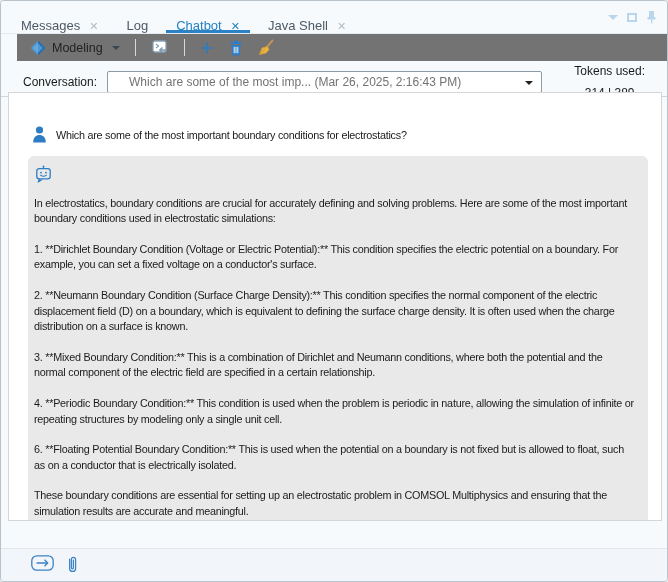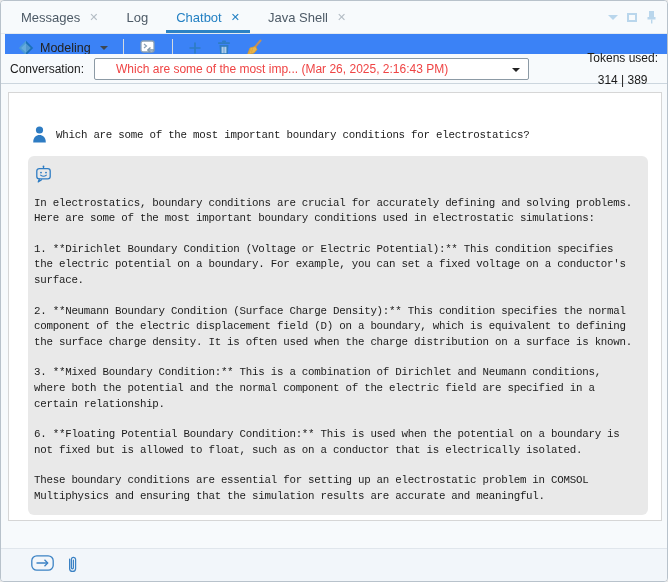--- a/index.html
+++ b/index.html
@@ -10,65 +10,65 @@
     background:#f7fafc; border:1px solid #b8c2cb; border-radius:4px;
     overflow:hidden;
   }
   
   .tabbar{
     position:absolute; top:0; left:0; right:0; height:33px;
     display:flex; align-items:stretch; padding-left:6px;
     border-bottom:1px solid #e4eaef; background:#f7fafc;
   }
   .tab{
-    position:relative; display:flex; align-items:center; gap:9px;
+    position:relative; display:flex; align-items:flex-end; gap:9px;
     padding:0 14px; font-size:13px; color:#4d5a66; cursor:default;
   }
   .tab .close{ font-size:11px; color:#b3bcc4; margin-top:1px; }
   .tab.active{ color:#2380c3; }
   .tab.active .close{ color:#2380c3; }
   .tab.active::after{
     content:""; position:absolute; left:4px; right:4px; bottom:0; height:3px;
     background:#2c82c4;
   }
   .winctrl{ margin-left:auto; display:flex; align-items:center; gap:9px; padding-right:10px; }
   .tri-down{ width:0; height:0; border-left:5px solid transparent; border-right:5px solid transparent; border-top:5px solid #b9d6ec; }
   .sq{ width:10px; height:9px; border:2px solid #b9d6ec; }
   
   .toolbar{
-    position:absolute; top:33px; left:4px; right:0; height:27px;
-    display:flex; align-items:center; gap:9px; padding-left:10px; background:#3b82f6;
+    position:absolute; top:33px; left:16px; right:0; height:27px;
+    display:flex; align-items:center; gap:9px; padding-left:10px; background:#737373;
   }
   .tool-btn{ display:flex; align-items:center; gap:6px; padding:2px 3px; }
   .tool-label{ font-size:12.5px; color:#222; }
   .caret{ width:0; height:0; border-left:4px solid transparent; border-right:4px solid transparent; border-top:4px solid #3c4753; margin-left:3px; }
   .vsep{ width:1px; height:17px; background:#d3dae0; margin:0 3px; }
   
   .convbar{
-    position:absolute; top:53px; left:0; right:0; height:30px;
-    display:flex; align-items:center; padding:0 9px;
+    position:absolute; top:66px; left:0; right:0; height:30px;
+    display:flex; align-items:center; padding:0 22px;
     border-bottom:1px solid #ccd6de; background:#f7fafc;
   }
   .convbar .lbl{ font-size:12px; color:#1a1a1a; }
   .conv-select{
     margin-left:10px; width:435px; height:22px; background:#fff;
     border:1px solid #8c9aa5; border-radius:2px;
-    display:flex; align-items:center; font-size:12px; color:#ef4444;
+    display:flex; align-items:center; font-size:12px; color:#737373;
     padding:0 8px 0 21px; position:relative;
   }
   .conv-select .selcaret{ position:absolute; right:8px; top:9px;
     width:0; height:0; border-left:4px solid transparent; border-right:4px solid transparent; border-top:4px solid #222; }
   .tokens{ margin-left:auto; display:flex; align-items:center; gap:8px; font-size:12px; color:#1a1a1a;flex-direction:column; }
   
   .chatpanel{
     position:absolute; top:91px; left:7px; width:654px; height:429px;
     background:#fff; border:1px solid #d6d6d6; overflow:hidden;
   }
   .usermsg{ display:flex; gap:9px; margin:33px 14px 12px 23px; align-items:flex-start; }
-  .chat-text{ font-size:10.8px; letter-spacing:-0.25px; line-height:15.6px; color:#1b1b1b;font-family:Liberation Mono, monospace; }
+  .chat-text{ font-size:10.8px; letter-spacing:-0.25px; line-height:15.6px; color:#1b1b1b; }
   .usermsg .chat-text{ padding-top:2px; }
   .botbubble{
     margin:2px 13px 0 19px; background:#e9e9e9; border-radius:6px;
     display:flex; gap:8px; padding:7px 12px 10px 6px; align-items:flex-start;flex-direction:column;
   }
   .bot-icon-col{ flex:0 0 19px; padding-top:2px; }
   .bot-paras p{ margin-bottom:15px; }
   .bot-paras p:last-child{ margin-bottom:0; }
   
   .promptrow{
@@ -194,20 +194,21 @@
           <circle cx="7" cy="7.6" r="0.95" fill="#2e7cc3"></circle>
           <circle cx="12" cy="7.6" r="0.95" fill="#2e7cc3"></circle>
           <path d="M6.6 10.1 q2.9 2.4 5.8 0" fill="none" stroke="#2e7cc3" stroke-width="1.1" stroke-linecap="round"></path>
         </svg>
       </div>
       <div class="bot-paras chat-text">
         <p>In electrostatics, boundary conditions are crucial for accurately defining and solving problems. Here are some of the most important boundary conditions used in electrostatic simulations:</p>
         <p>1. **Dirichlet Boundary Condition (Voltage or Electric Potential):** This condition specifies the electric potential on a boundary. For example, you can set a fixed voltage on a conductor's surface.</p>
         <p>2. **Neumann Boundary Condition (Surface Charge Density):** This condition specifies the normal component of the electric displacement field (D) on a boundary, which is equivalent to defining the surface charge density. It is often used when the charge distribution on a surface is known.</p>
         <p>3. **Mixed Boundary Condition:** This is a combination of Dirichlet and Neumann conditions, where both the potential and the normal component of the electric field are specified in a certain relationship.</p>
+        <p>4. **Periodic Boundary Condition:** This condition is used when the problem is periodic in nature, allowing the simulation of infinite or repeating structures by modeling only a single unit cell.</p>
         <p>6. **Floating Potential Boundary Condition:** This is used when the potential on a boundary is not fixed but is allowed to float, such as on a conductor that is electrically isolated.</p>
         <p>These boundary conditions are essential for setting up an electrostatic problem in COMSOL Multiphysics and ensuring that the simulation results are accurate and meaningful.</p>
       </div>
     </div>
   </div>
 
 
   <div class="bottombar">
     <span class="icon-btn">
       <svg width="23" height="16" viewBox="0 0 23 16">

